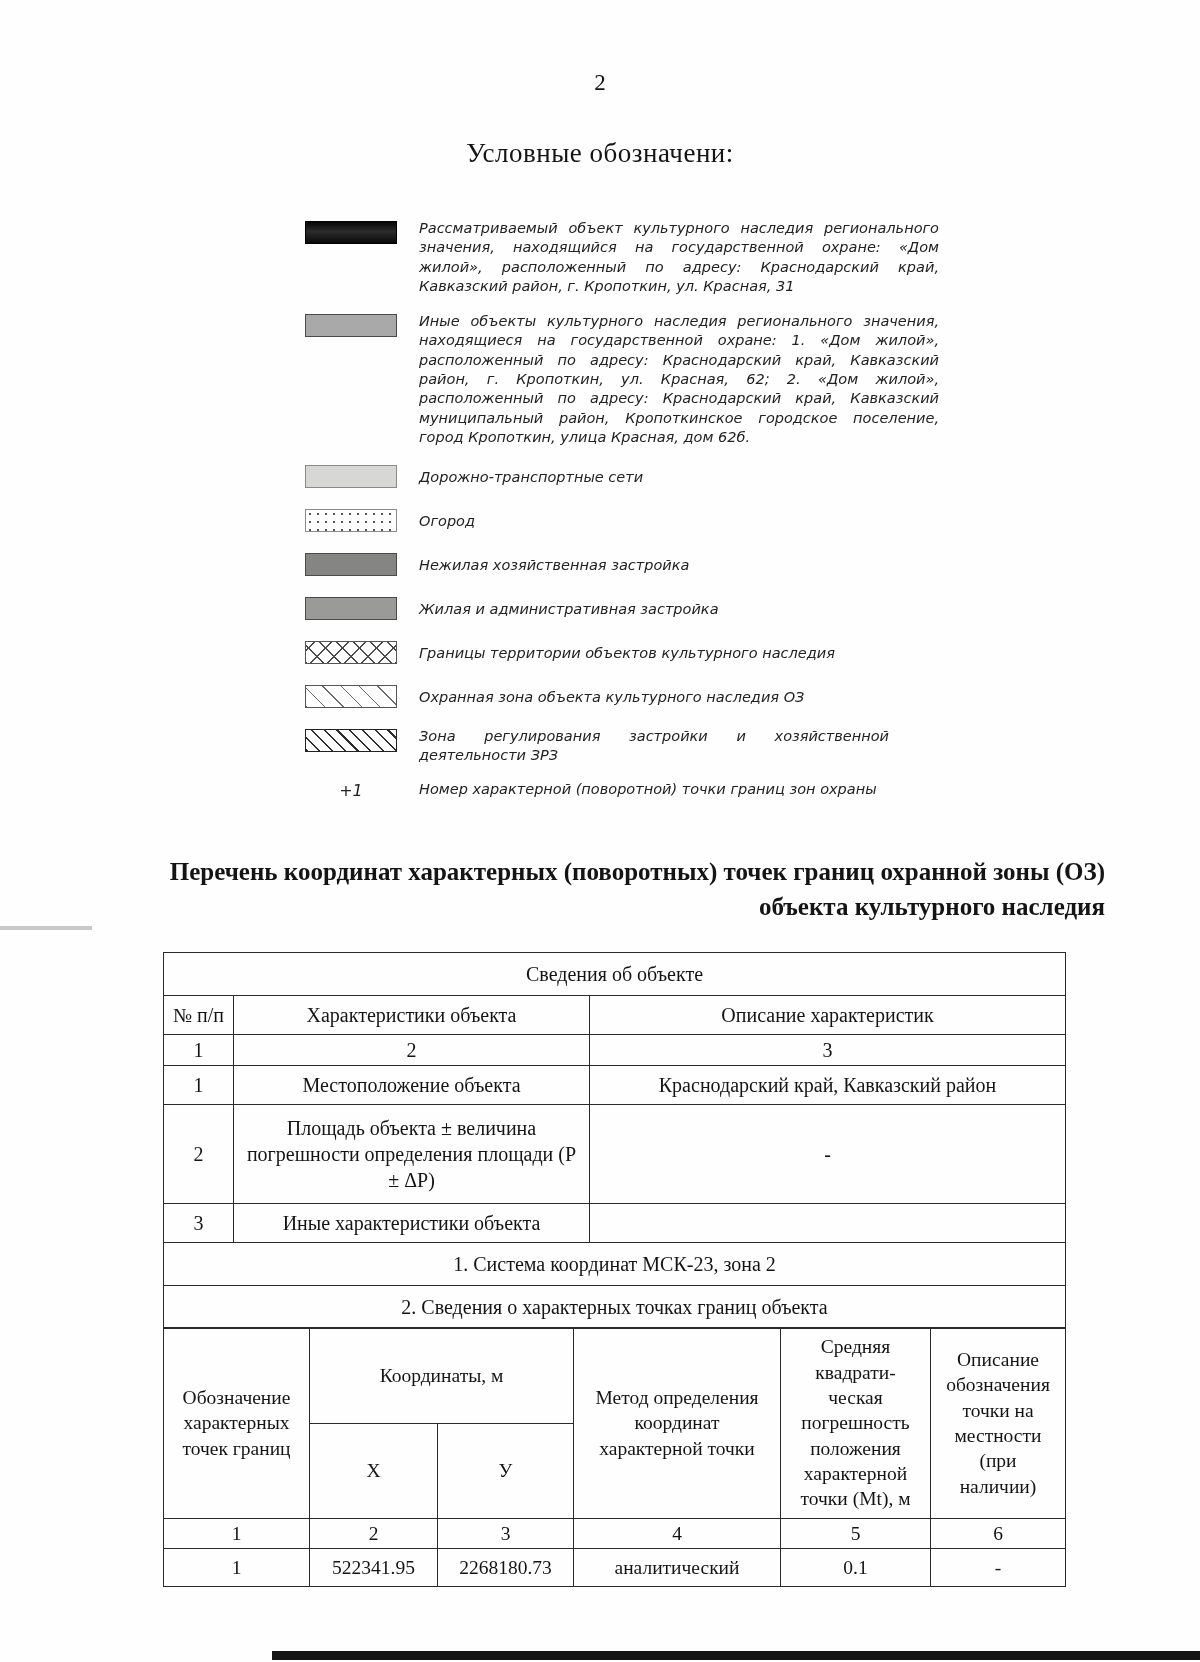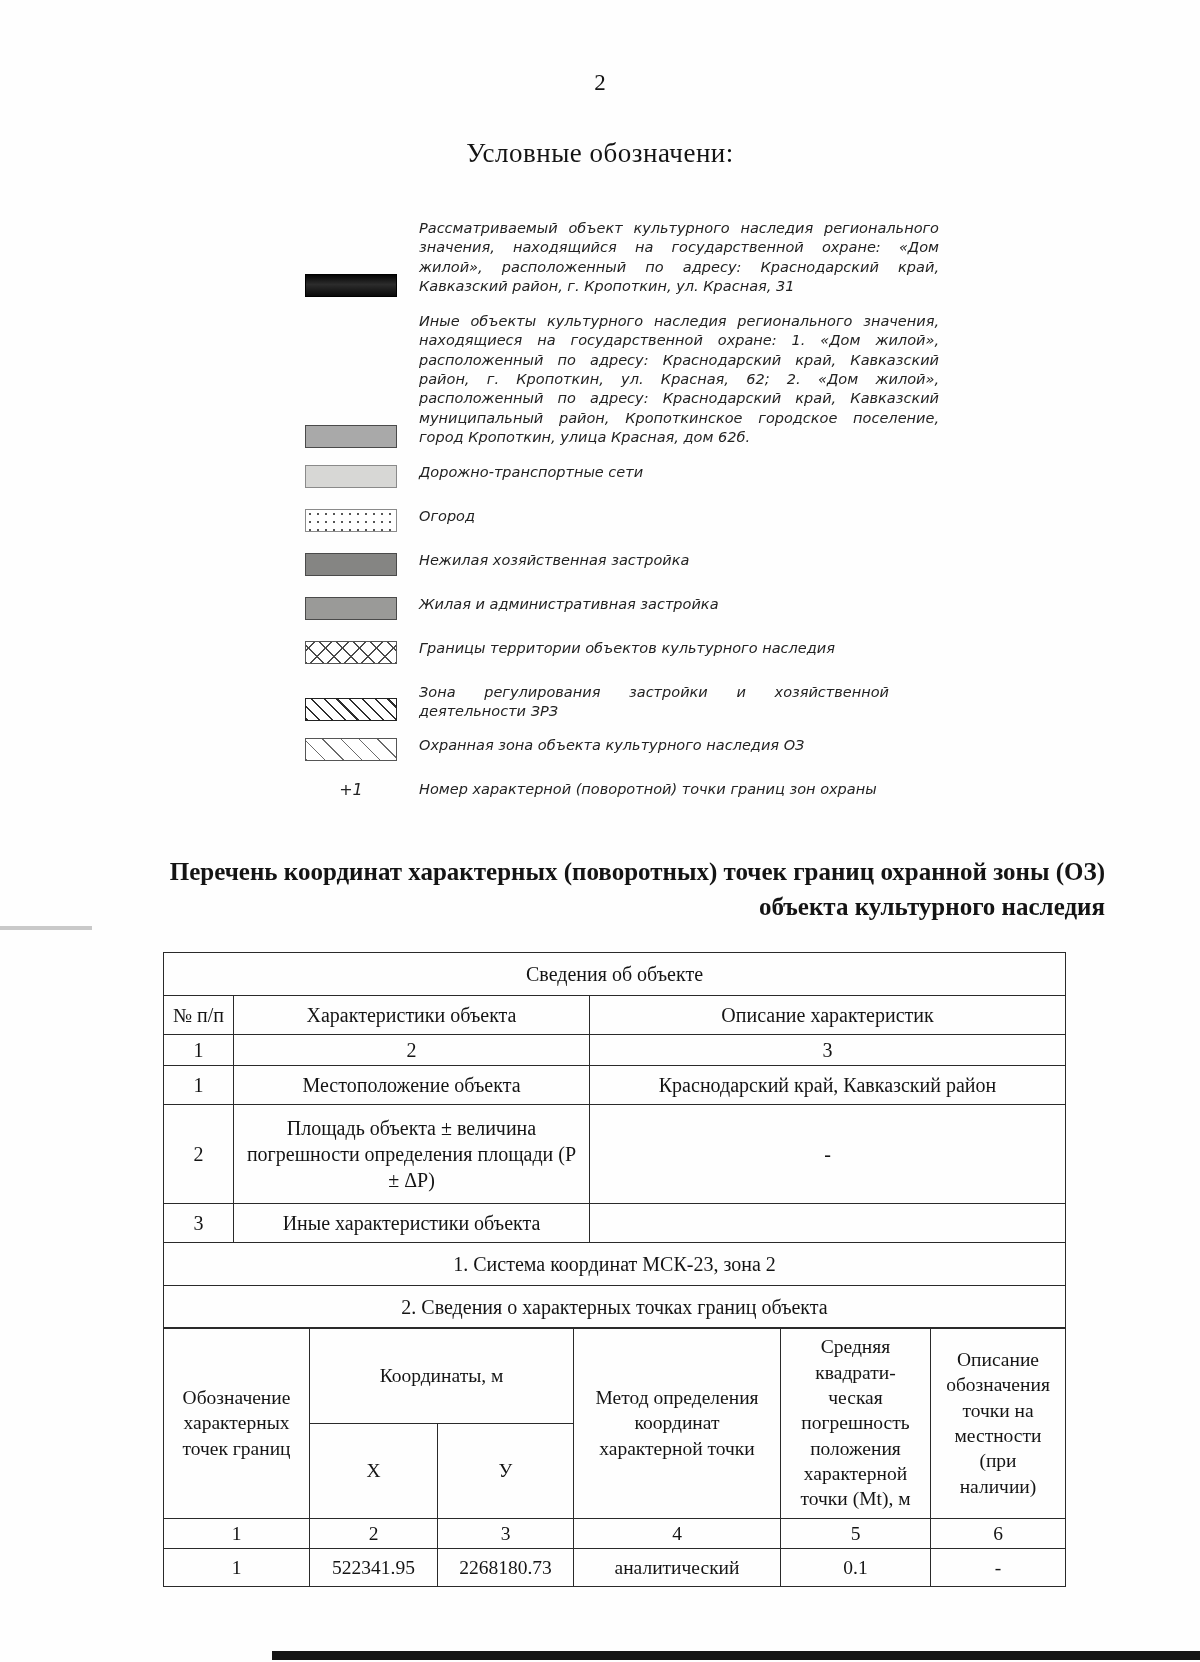--- a/index.html
+++ b/index.html
@@ -6,22 +6,22 @@
   body{
     width:1200px;height:1662px;overflow:hidden;position:relative;
     background:#fefefe;color:#141414;
     font-family:"Liberation Serif", serif;
   }
   
   .page-number{padding-top:70px;text-align:center;font-size:23px;}
   .legend-title{margin:42px 0 12px;text-align:center;font-size:27px;font-weight:normal;letter-spacing:.5px;}
   
   .legend{margin:50px 0 0 305px;width:660px;}
-  .legend-item{display:flex;gap:22px;align-items:flex-end;margin-bottom:15px;}
-  .legend-item.center{align-items:flex-start;margin-bottom:19px;}
+  .legend-item{display:flex;gap:22px;align-items:flex-start;margin-bottom:15px;}
+  .legend-item.center{align-items:flex-end;margin-bottom:19px;}
   .swatch{width:92px;height:23px;flex:0 0 92px;border:1.5px solid #3a3a3a;box-sizing:border-box;margin-top:2px;}
   .legend-label{
     font-family:"DejaVu Sans", sans-serif;font-style:italic;
     font-size:14.5px;line-height:1.34;color:#222;width:520px;text-align:justify;
   }
   .legend-item.center .legend-label{text-align:left;}
   .legend-label.narrow{width:470px;}
   .sw-black{background:linear-gradient(180deg,#050505 0%,#2c2c2c 45%,#0a0a0a 100%);border-color:#000;}
   .sw-gray{background:#a9a9a9;border-color:#4a4a4a;}
   .sw-road{background:#d7d7d5;border-color:#8a8a8a;}
@@ -93,28 +93,28 @@
     <div class="legend-item center">
       <div class="swatch sw-res"></div>
       <div class="legend-label">Жилая и административная застройка</div>
     </div>
 
     <div class="legend-item center">
       <div class="swatch sw-cross"></div>
       <div class="legend-label">Границы территории объектов культурного наследия</div>
     </div>
 
+    <div class="legend-item center">
+      <div class="swatch sw-diag-light"></div>
+      <div class="legend-label">Охранная зона объекта культурного наследия ОЗ</div>
+    </div>
+
     <div class="legend-item">
       <div class="swatch sw-diag-dense"></div>
       <div class="legend-label narrow">Зона регулирования застройки и хозяйственной деятельности ЗРЗ</div>
-    </div>
-
-    <div class="legend-item center">
-      <div class="swatch sw-diag-light"></div>
-      <div class="legend-label">Охранная зона объекта культурного наследия ОЗ</div>
     </div>
 
     <div class="legend-item center">
       <div class="marker-cell">+1</div>
       <div class="legend-label">Номер характерной (поворотной) точки границ зон охраны</div>
     </div>
 
   </div>
 
   <div class="coords-heading">Перечень координат характерных (поворотных) точек границ охранной зоны (ОЗ) объекта культурного наследия</div>

